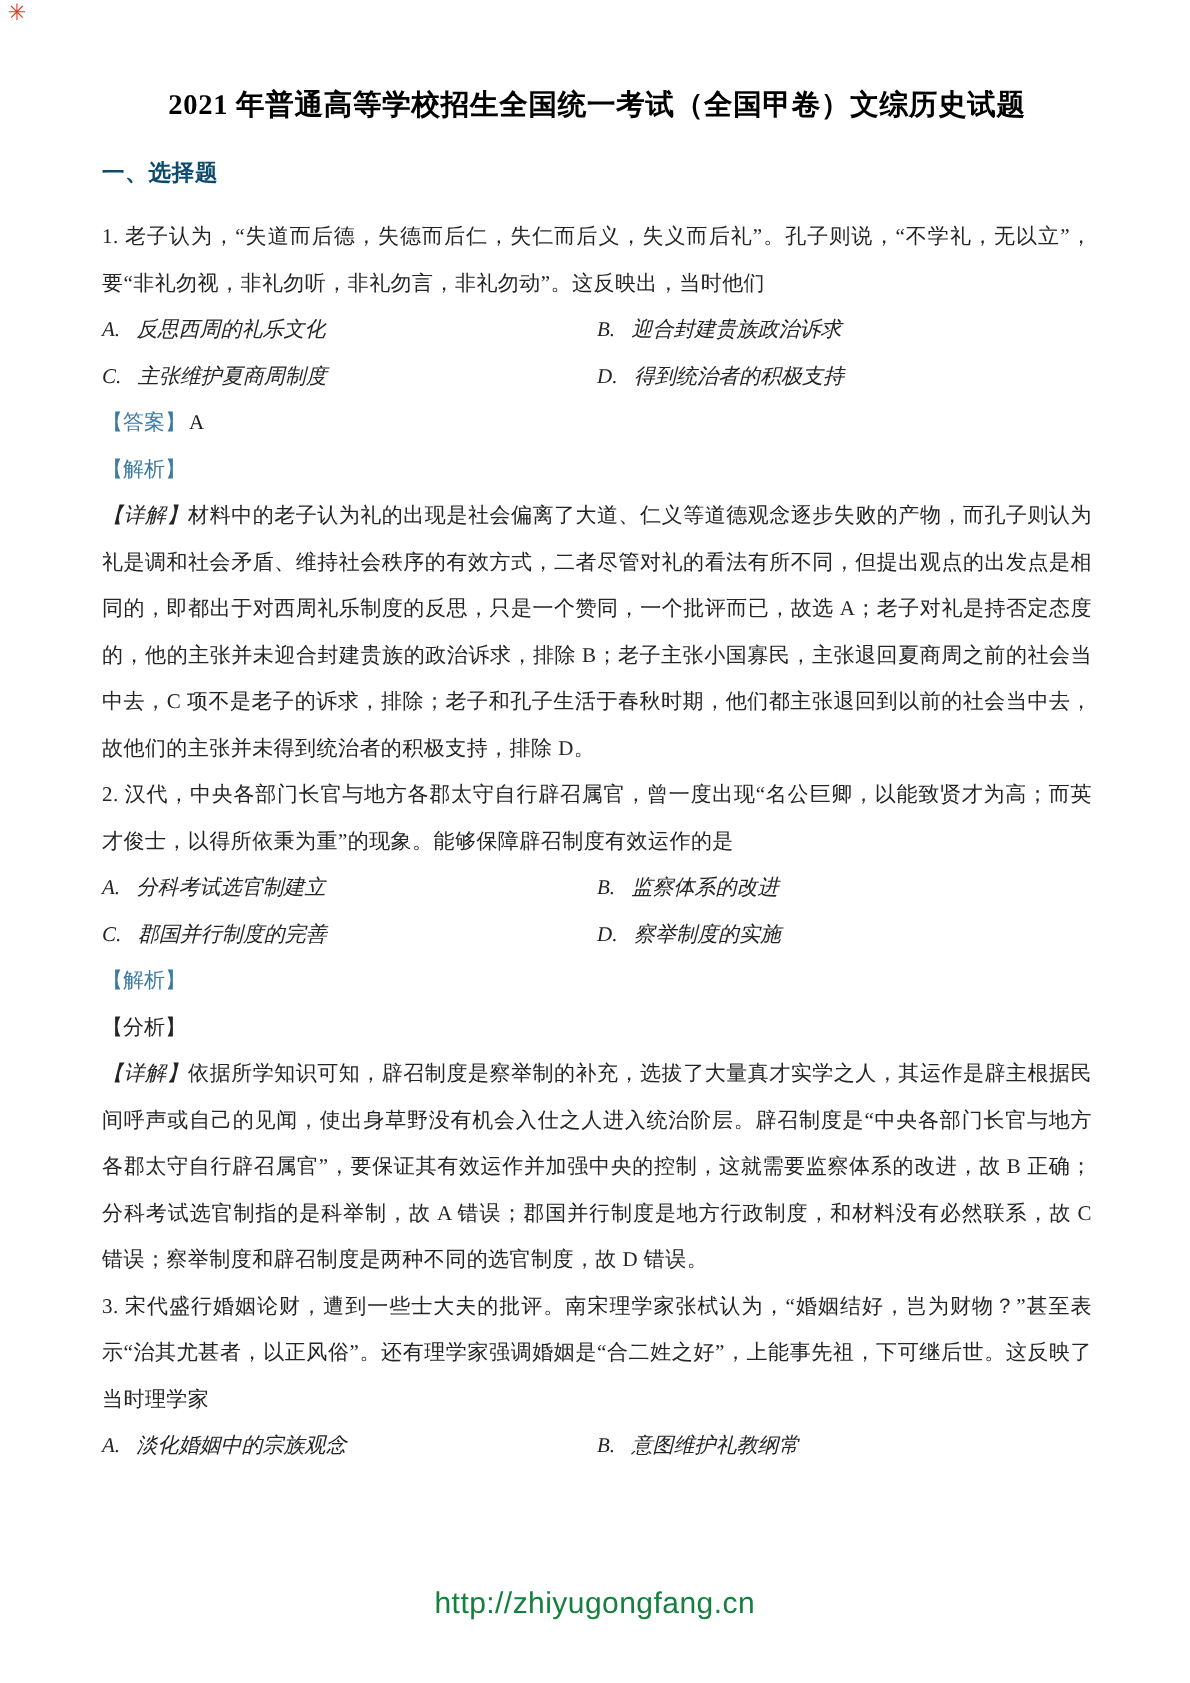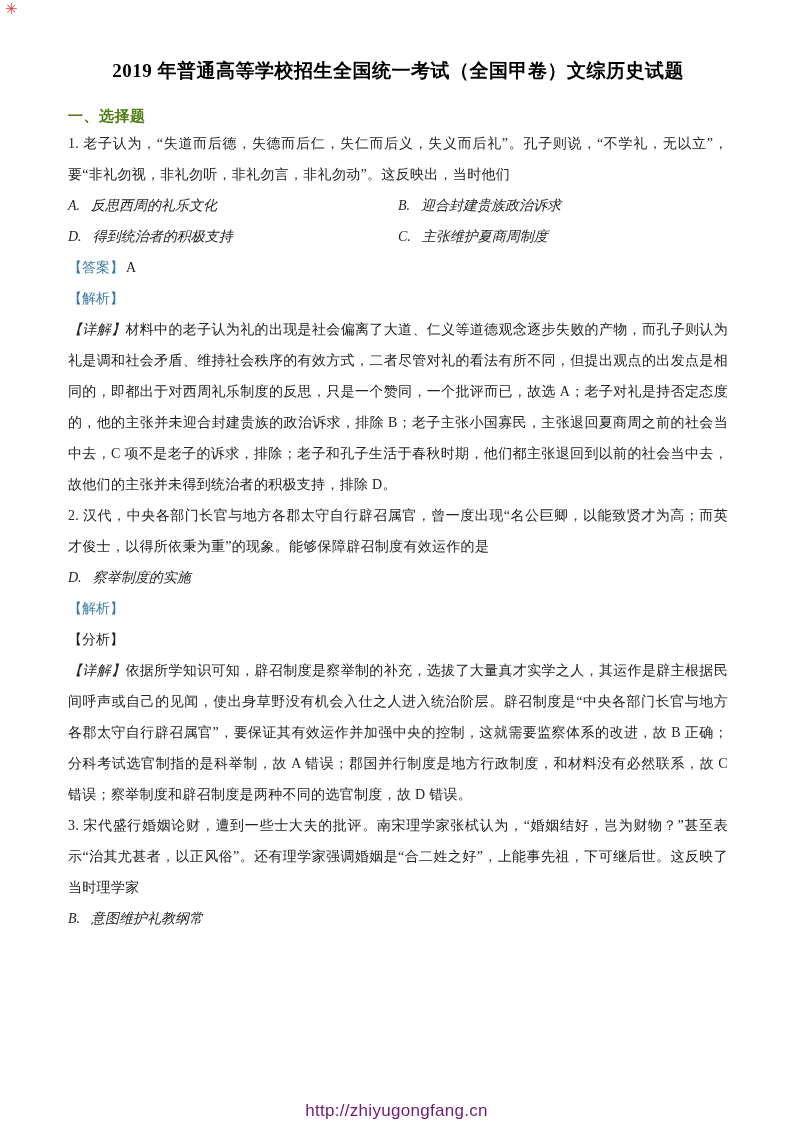--- a/index.html
+++ b/index.html
@@ -32,22 +32,22 @@
     font-weight: bold;
     color: #000000;
     text-align: center;
     margin: 0 0 20px 0;
     letter-spacing: 0.5px;
     line-height: 26px;
   }
   .section-heading {
     font-size: 15px;
     font-weight: bold;
-    color: #4d7c0f;
-    margin: 0 0 0 0;
+    color: #0c4a6e;
+    margin: 0 0 15px 0;
     line-height: 24px;
     letter-spacing: 0.5px;
   }
   .stem, .detail, .ans-line, .opt-row {
     font-size: 14px;
     line-height: 31px;
     margin: 0;
     color: #242424;
   }
   .stem, .detail { text-align: justify; letter-spacing: 0.3px; }
@@ -58,89 +58,102 @@
   .blue { color: #3d7ba3; }
   .ans-letter { color: #1c1c1c; margin-left: 2px; }
   .detail-label { color: #242424; font-style: italic; }
   .footer {
     position: absolute;
     left: 0;
     right: 0;
     top: 1058px;
     text-align: center;
     font-family: "Liberation Sans", "DejaVu Sans", sans-serif;
-    font-size: 17px;
-    color: #701a75;
+    font-size: 20px;
+    color: #15803d;
     letter-spacing: 0.3px;
-    margin-top: 43px;
   }
 </style>
 </head>
 <body>
 
 <div class="page">
 
   <span class="corner-mark">✳</span>
 
   <div class="content">
 
-    <h1 class="title">2019 年普通高等学校招生全国统一考试（全国甲卷）文综历史试题</h1>
+    <h1 class="title">2021 年普通高等学校招生全国统一考试（全国甲卷）文综历史试题</h1>
 
     <h2 class="section-heading">一、选择题</h2>
 
     <section>
       <p class="stem">1. 老子认为，“失道而后德，失德而后仁，失仁而后义，失义而后礼”。孔子则说，“不学礼，无以立”，要“非礼勿视，非礼勿听，非礼勿言，非礼勿动”。这反映出，当时他们</p>
       <div class="opt-row">
         <div class="opt">
           <span class="opt-label">A.</span><span>反思西周的礼乐文化</span>
         </div>
         <div class="opt right">
           <span class="opt-label">B.</span><span>迎合封建贵族政治诉求</span>
         </div>
       </div>
       <div class="opt-row">
+        <div class="opt">
+          <span class="opt-label">C.</span><span>主张维护夏商周制度</span>
+        </div>
         <div class="opt right">
           <span class="opt-label">D.</span><span>得到统治者的积极支持</span>
-        </div>
-        <div class="opt">
-          <span class="opt-label">C.</span><span>主张维护夏商周制度</span>
         </div>
       </div>
       <p class="ans-line">
         <span class="blue">【答案】</span><span class="ans-letter">A</span>
       </p>
       <p class="ans-line">
         <span class="blue">【解析】</span>
       </p>
       <p class="detail">
         <span class="detail-label">【详解】</span><span>材料中的老子认为礼的出现是社会偏离了大道、仁义等道德观念逐步失败的产物，而孔子则认为礼是调和社会矛盾、维持社会秩序的有效方式，二者尽管对礼的看法有所不同，但提出观点的出发点是相同的，即都出于对西周礼乐制度的反思，只是一个赞同，一个批评而已，故选 A；老子对礼是持否定态度的，他的主张并未迎合封建贵族的政治诉求，排除 B；老子主张小国寡民，主张退回夏商周之前的社会当中去，C 项不是老子的诉求，排除；老子和孔子生活于春秋时期，他们都主张退回到以前的社会当中去，故他们的主张并未得到统治者的积极支持，排除 D。</span>
       </p>
     </section>
 
     <section>
       <p class="stem">2. 汉代，中央各部门长官与地方各郡太守自行辟召属官，曾一度出现“名公巨卿，以能致贤才为高；而英才俊士，以得所依秉为重”的现象。能够保障辟召制度有效运作的是</p>
       <div class="opt-row">
+        <div class="opt">
+          <span class="opt-label">A.</span><span>分科考试选官制建立</span>
+        </div>
+        <div class="opt right">
+          <span class="opt-label">B.</span><span>监察体系的改进</span>
+        </div>
+      </div>
+      <div class="opt-row">
+        <div class="opt">
+          <span class="opt-label">C.</span><span>郡国并行制度的完善</span>
+        </div>
         <div class="opt right">
           <span class="opt-label">D.</span><span>察举制度的实施</span>
         </div>
       </div>
       <p class="ans-line">
         <span class="blue">【解析】</span>
       </p>
       <p class="ans-line">
         <span>【分析】</span>
       </p>
       <p class="detail">
         <span class="detail-label">【详解】</span><span>依据所学知识可知，辟召制度是察举制的补充，选拔了大量真才实学之人，其运作是辟主根据民间呼声或自己的见闻，使出身草野没有机会入仕之人进入统治阶层。辟召制度是“中央各部门长官与地方各郡太守自行辟召属官”，要保证其有效运作并加强中央的控制，这就需要监察体系的改进，故 B 正确；分科考试选官制指的是科举制，故 A 错误；郡国并行制度是地方行政制度，和材料没有必然联系，故 C 错误；察举制度和辟召制度是两种不同的选官制度，故 D 错误。</span>
       </p>
     </section>
 
     <section>
       <p class="stem">3. 宋代盛行婚姻论财，遭到一些士大夫的批评。南宋理学家张栻认为，“婚姻结好，岂为财物？”甚至表示“治其尤甚者，以正风俗”。还有理学家强调婚姻是“合二姓之好”，上能事先祖，下可继后世。这反映了当时理学家</p>
       <div class="opt-row">
+        <div class="opt">
+          <span class="opt-label">A.</span><span>淡化婚姻中的宗族观念</span>
+        </div>
         <div class="opt right">
           <span class="opt-label">B.</span><span>意图维护礼教纲常</span>
         </div>
       </div>
     </section>
 
   </div>
 
   <div class="footer">http://zhiyugongfang.cn</div>
 

